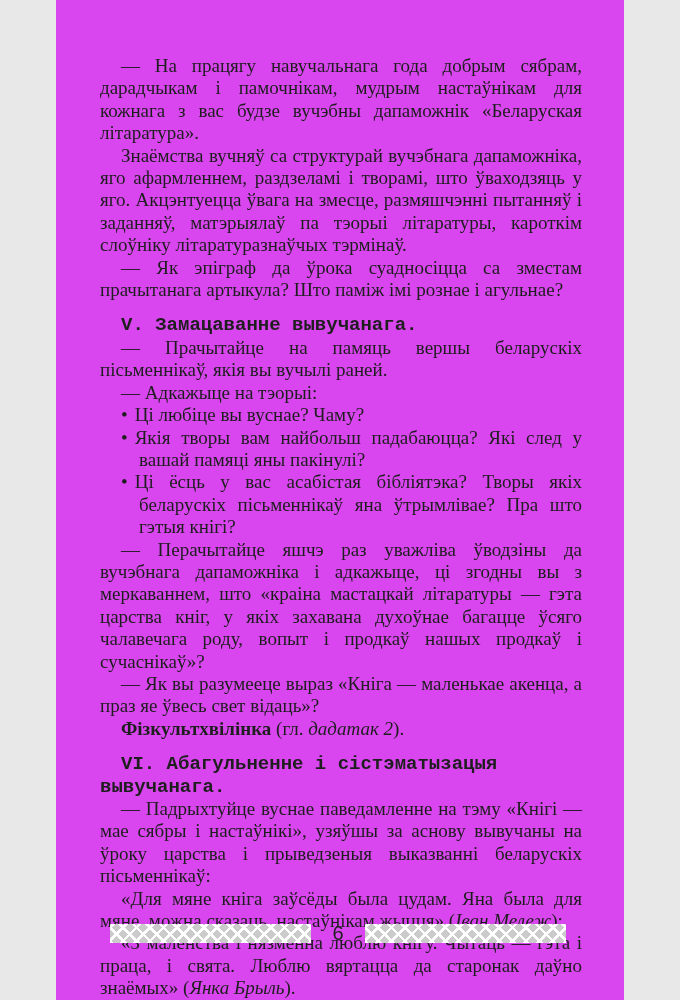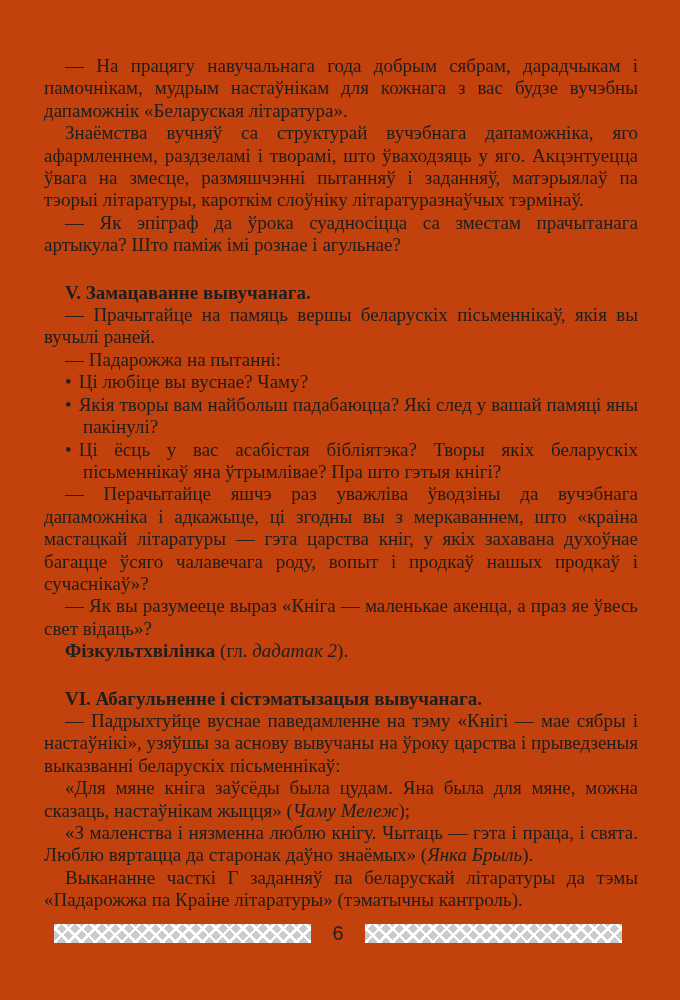--- a/index.html
+++ b/index.html
@@ -1,41 +1,42 @@
 <!DOCTYPE html>
 <html><head>
 <meta charset="utf-8">
 <style>
   html, body { margin: 0; padding: 0; background: #e8e8e8; }
   .page {
     position: relative;
-    width: 680px;
+    width: 568px;
     height: 1000px;
     margin: 0 auto;
-    background: #c2410c;
+    background: #d946ef;
     font-family: "Liberation Serif", "DejaVu Serif", serif;
     color: #1e1e1e;
     overflow: hidden;
   }
   .text-body {
     position: absolute;
     top: 55px;
     left: 44px;
     right: 42px;
     font-size: 19px;
     line-height: 22.4px;
     text-align: justify;
   }
   p.para { margin: 0; }
   p.indent { text-indent: 21px; }
   p.heading {
     font-weight: bold;
     text-indent: 21px;
-    margin-top: 25px;
+    margin-top: 13px;
     text-align: left;
+    font-family: Liberation Mono, monospace;
   }
   p.bullet {
     padding-left: 39px;
     text-indent: -18px;
   }
   .bullet-marker { margin-right: 7px; }
   .bold { font-weight: bold; margin-top: 32px; }
   .italic { font-style: italic; }
   .footer {
     position: absolute;
@@ -65,30 +66,30 @@
 </head>
 <body>
 
 <div class="page">
   <main class="text-body" id="text-body">
       <p class="para indent"><span>— На працягу навучальнага года добрым сябрам, дарадчыкам і памочнікам, мудрым настаўнікам для кожнага з вас будзе вучэбны дапаможнік «Беларуская літаратура».</span></p>
       <p class="para indent"><span>Знаёмства вучняў са структурай вучэбнага дапаможніка, яго афармленнем, раздзеламі і творамі, што ўваходзяць у яго. Акцэнтуецца ўвага на змесце, размяшчэнні пытанняў і заданняў, матэрыялаў па тэорыі літаратуры, кароткім слоўніку літаратуразнаўчых тэрмінаў.</span></p>
       <p class="para indent"><span>— Як эпіграф да ўрока суадносіцца са зместам прачытанага артыкула? Што паміж імі рознае і агульнае?</span></p>
       <p class="para heading"><span>V. Замацаванне вывучанага.</span></p>
       <p class="para indent"><span>— Прачытайце на памяць вершы беларускіх пісьменнікаў, якія вы вучылі раней.</span></p>
-      <p class="para indent"><span>— Падарожжа на пытанні:</span></p>
+      <p class="para indent"><span>— Адкажыце на тэорыі:</span></p>
       <p class="para bullet"><span class="bullet-marker">•</span><span>Ці любіце вы вуснае? Чаму?</span></p>
       <p class="para bullet"><span class="bullet-marker">•</span><span>Якія творы вам найбольш падабаюцца? Які след у вашай памяці яны пакінулі?</span></p>
       <p class="para bullet"><span class="bullet-marker">•</span><span>Ці ёсць у вас асабістая бібліятэка? Творы якіх беларускіх пісьменнікаў яна ўтрымлівае? Пра што гэтыя кнігі?</span></p>
       <p class="para indent"><span>— Перачытайце яшчэ раз уважліва ўводзіны да вучэбнага дапаможніка і адкажыце, ці згодны вы з меркаваннем, што «краіна мастацкай літаратуры — гэта царства кніг, у якіх захавана духоўнае багацце ўсяго чалавечага роду, вопыт і продкаў нашых продкаў і сучаснікаў»?</span></p>
       <p class="para indent"><span>— Як вы разумееце выраз «Кніга — маленькае акенца, а праз яе ўвесь свет відаць»?</span></p>
       <p class="para indent"><span class="bold">Фізкультхвілінка</span><span> (гл. </span><span class="italic">дадатак 2</span><span>).</span></p>
       <p class="para heading"><span>VI. Абагульненне і сістэматызацыя вывучанага.</span></p>
       <p class="para indent"><span>— Падрыхтуйце вуснае паведамленне на тэму «Кнігі — мае сябры і настаўнікі», узяўшы за аснову вывучаны на ўроку царства і прыведзеныя выказванні беларускіх пісьменнікаў:</span></p>
-      <p class="para indent"><span>«Для мяне кніга заўсёды была цудам. Яна была для мяне, можна сказаць, настаўнікам жыцця» (</span><span class="italic">Чаму Мележ</span><span>);</span></p>
+      <p class="para indent"><span>«Для мяне кніга заўсёды была цудам. Яна была для мяне, можна сказаць, настаўнікам жыцця» (</span><span class="italic">Іван Мележ</span><span>);</span></p>
       <p class="para indent"><span>«З маленства і нязменна люблю кнігу. Чытаць — гэта і праца, і свята. Люблю вяртацца да старонак даўно знаёмых» (</span><span class="italic">Янка Брыль</span><span>).</span></p>
       <p class="para indent"><span>Выкананне часткі Г заданняў па беларускай літаратуры да тэмы «Падарожжа па Краіне літаратуры» (тэматычны кантроль).</span></p>
     </main>
   <footer class="footer">
     <div class="band"></div>
     <div class="page-number">6</div>
     <div class="band"></div>
   </footer>
 </div>
 

